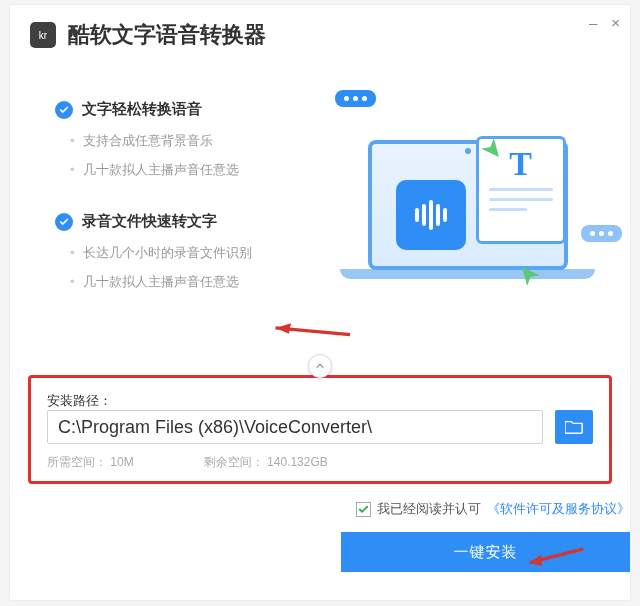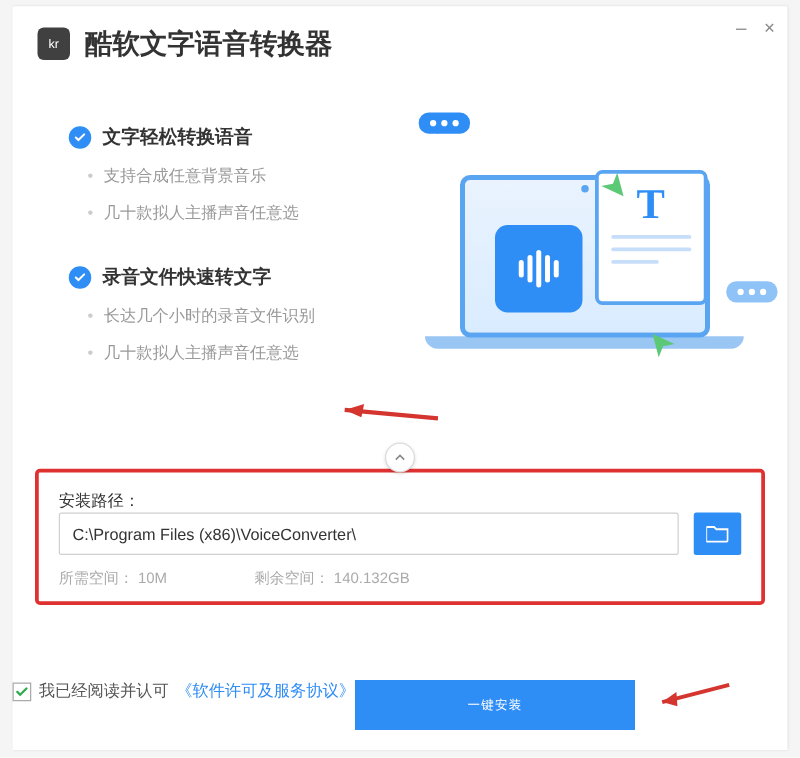--- a/index.html
+++ b/index.html
@@ -185,42 +185,42 @@
     left:18px;right:18px;top:370px;
     border:3px solid #e03131;
     border-radius:4px;
     padding:14px 16px 10px;
     background:#fff;
   }
   .panel-label{font-size:13px;color:#333;}
   .path-row{display:flex;gap:12px;align-items:center;margin-bottom:10px;}
   .path-input{
     flex:1;height:34px;border:1px solid #d0d0d0;border-radius:2px;
-    padding:12px 10px;font-size:13px;color:#333;outline:none;
+    padding:12px 10px;font-size:18px;color:#333;outline:none;
   }
   .browse-btn{
     width:38px;height:34px;background:#2f8df6;border:none;border-radius:2px;
     display:flex;align-items:center;justify-content:center;cursor:pointer;
   }
   .browse-btn svg{width:18px;height:16px;}
   .space-info{font-size:12px;color:#aaa;display:flex;gap:70px;}
   .bottom-area{
-    position:absolute;left:0;right:0;bottom:16px;
-    display:flex;flex-direction:row;align-items:flex-start;
+    position:absolute;left:0;right:0;bottom:28px;
+    display:flex;flex-direction:column;align-items:flex-end;
   }
   .agree-row{display:flex;align-items:center;gap:6px;font-size:13px;color:#555;margin-bottom:14px;}
   .checkbox{
     width:15px;height:15px;border:1px solid #aaa;background:#fff;
     display:flex;align-items:center;justify-content:center;cursor:pointer;
   }
   .checkbox svg{width:11px;height:11px;}
   .agree-link{color:#2f8df6;cursor:pointer;}
   .install-btn{
-    width:224px;height:40px;background:#2f8df6;color:#fff;border:none;
-    font-size:10px;cursor:pointer;letter-spacing:1px;
+    width:289px;height:40px;background:#2f8df6;color:#fff;border:none;
+    font-size:15px;cursor:pointer;letter-spacing:1px;
   }
   .red-arrow2{
     position:absolute;right:45px;bottom:24px;
   }
   .red-arrow2 svg{width:65px;height:30px;}
 </style>
 </head>
 <body>
 
 <div class="window">

